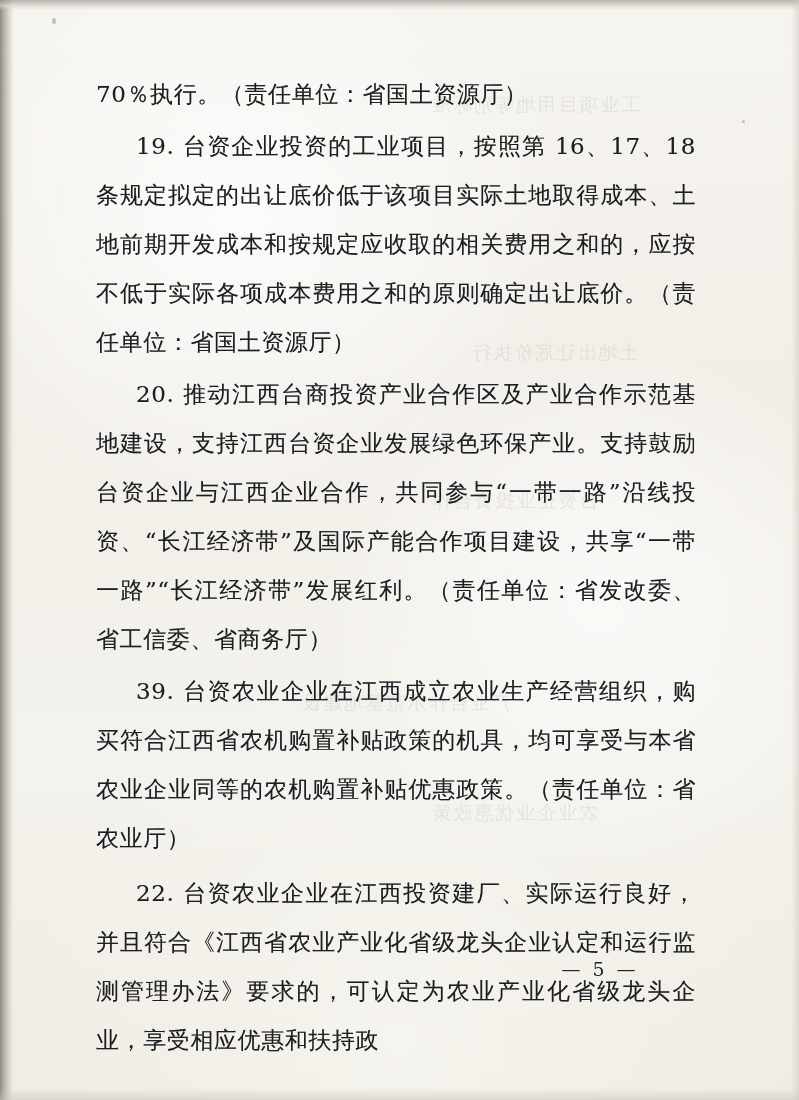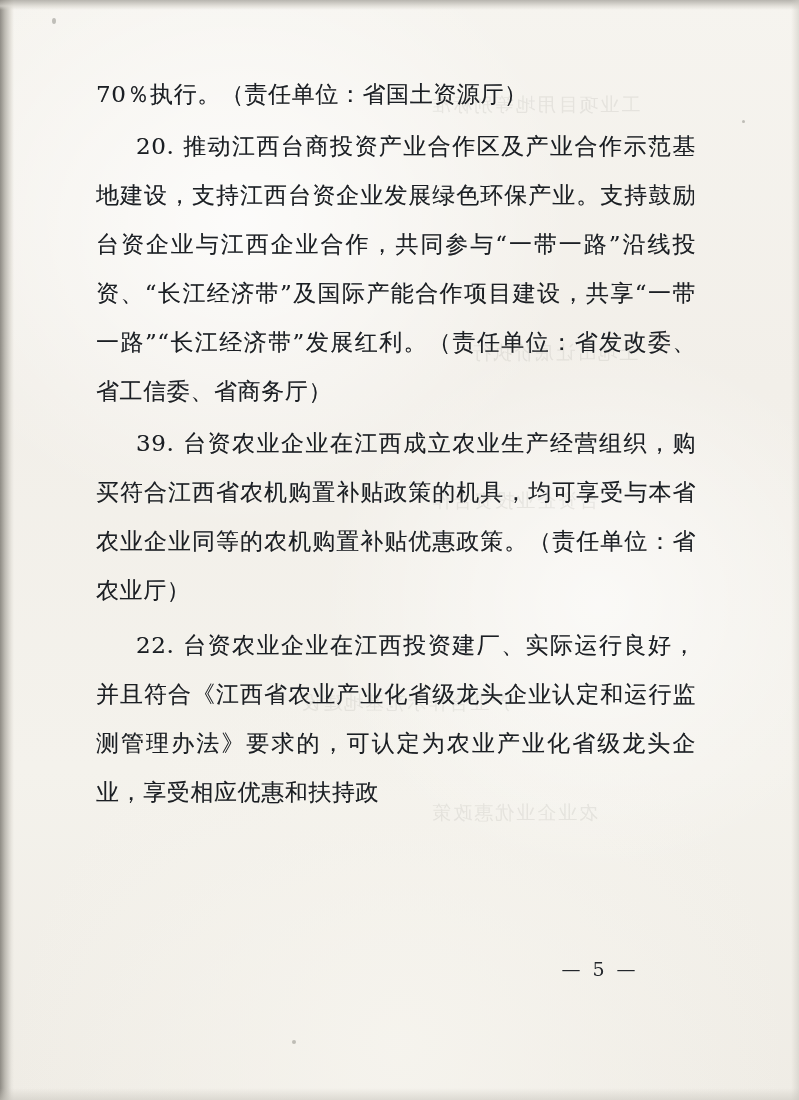--- a/index.html
+++ b/index.html
@@ -121,19 +121,20 @@
   <div id="edge-top"></div>
   <div id="edge-right"></div>
   <div id="edge-bottom"></div>
 
   <div class="speck" style="top:18px;left:52px;width:4px;height:6px;"></div>
   <div class="speck" style="top:1040px;left:292px;width:4px;height:4px;"></div>
   <div class="speck" style="top:120px;left:742px;width:3px;height:3px;"></div>
 
   <div id="content">
     <p class="para">70％执行。（责任单位：省国土资源厅）</p>
+    <p class="para indent gap-sm">19. 台资企业投资的工业项目，按照第 16、17、18 条规定拟定的出让底价低于该项目实际土地取得成本、土地前期开发成本和按规定应收取的相关费用之和的，应按不低于实际各项成本费用之和的原则确定出让底价。（责任单位：省国土资源厅）</p>
     <p class="para indent gap-sm">20. 推动江西台商投资产业合作区及产业合作示范基地建设，支持江西台资企业发展绿色环保产业。支持鼓励台资企业与江西企业合作，共同参与“一带一路”沿线投资、“长江经济带”及国际产能合作项目建设，共享“一带一路”“长江经济带”发展红利。（责任单位：省发改委、省工信委、省商务厅）</p>
     <p class="para indent gap-sm">39. 台资农业企业在江西成立农业生产经营组织，购买符合江西省农机购置补贴政策的机具，均可享受与本省农业企业同等的农机购置补贴优惠政策。（责任单位：省农业厅）</p>
     <p class="para indent gap-md">22. 台资农业企业在江西投资建厂、实际运行良好，并且符合《江西省农业产业化省级龙头企业认定和运行监测管理办法》要求的，可认定为农业产业化省级龙头企业，享受相应优惠和扶持政</p>
   </div>
 
   <div id="page-number-wrap">— 5 —</div>
 </div>
 
 </body></html>

